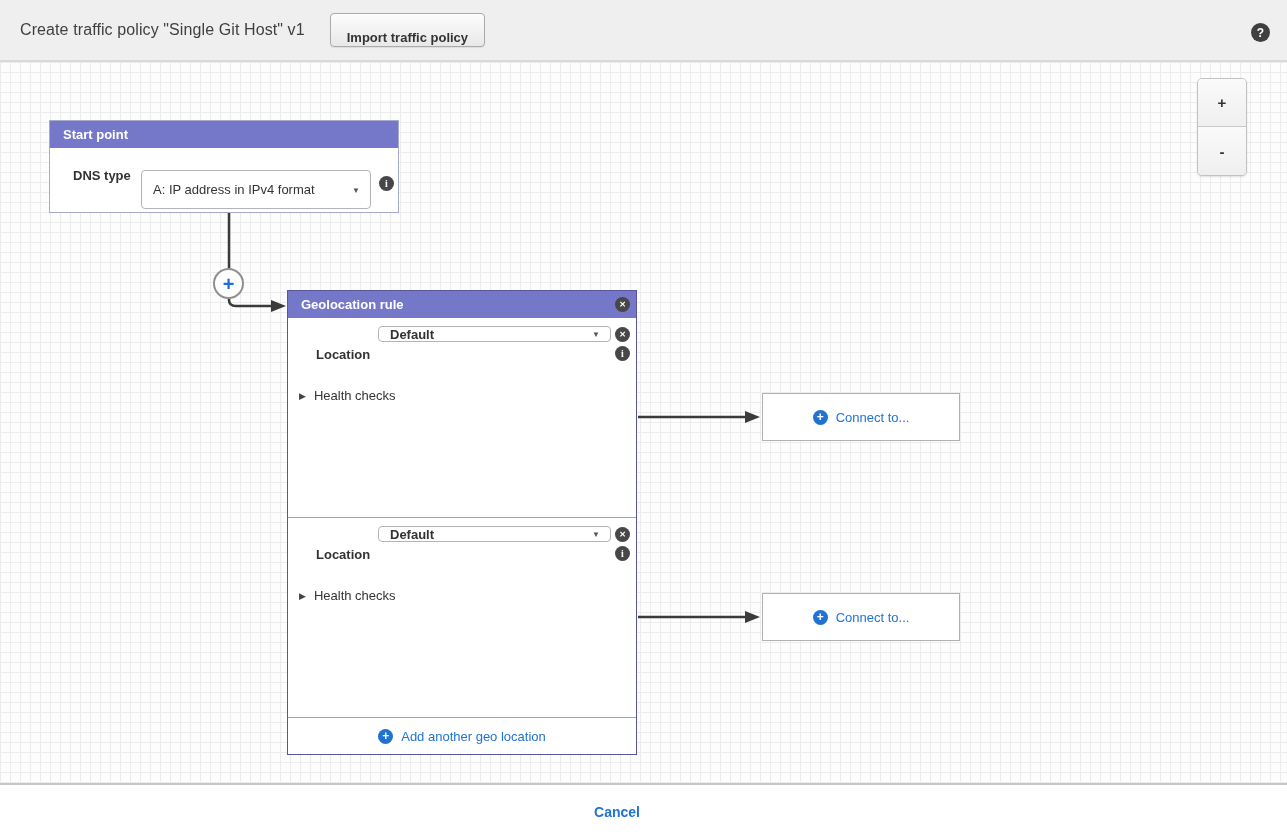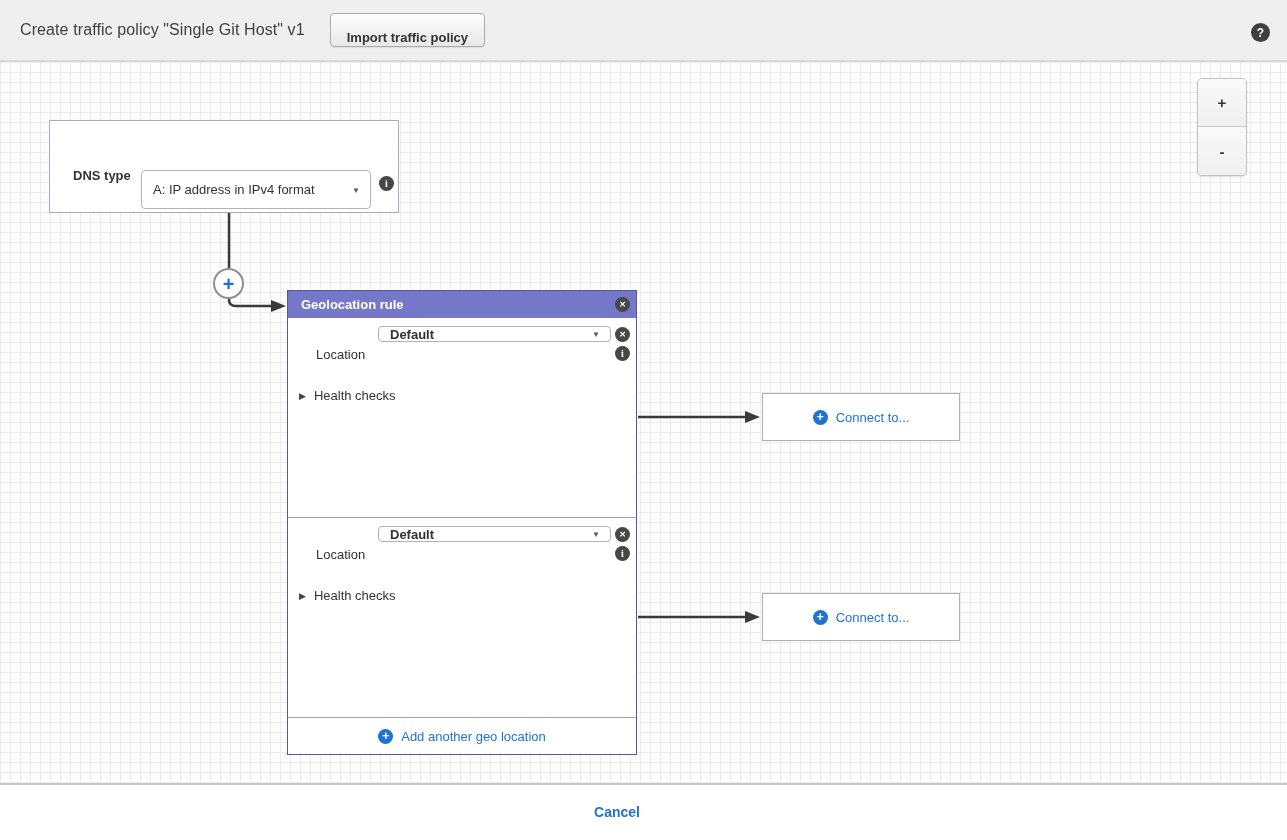--- a/index.html
+++ b/index.html
@@ -98,21 +98,21 @@
   
   .georule {
     position:absolute; left:287px; top:228px; width:350px; height:465px;
     background:#fff; border:1px solid #56579d;
     display:flex; flex-direction:column;
   }
   .georule .node-header { flex:0 0 27px; }
   .hdr-close { position:absolute; right:6px; top:6px; }
   .geo-section { position:relative; flex:0 0 200px; border-bottom:1px solid #9fa0d4; }
   .sec-close { position:absolute; right:6px; top:9px; }
-  .loc-label { position:absolute; left:28px; top:29px; font-size:13px; font-weight:normal; color:#333; }
+  .loc-label { position:absolute; left:28px; top:29px; font-size:13px; font-weight:bold; color:#333; }
   .loc-dd { left:90px; top:8px; width:233px; height:16px;font-weight:bold; }
   .sec-info { position:absolute; right:6px; top:28px; }
   .hc-row {
     position:absolute; left:11px; top:70px; display:flex; align-items:center; gap:8px;
     background:none; border:none; cursor:pointer; font-family:"Liberation Sans", sans-serif;
   }
   .hc-tri { font-size:9px; color:#444; }
   .hc-text { font-size:13px; color:#333; }
   .geo-footer {
     flex:1; display:flex; align-items:center; justify-content:center;
@@ -171,20 +171,21 @@
     <path d="M638 555 H 746" stroke="#3a3a3a" stroke-width="2.5" fill="none"></path>
     <polygon points="745,549 760,555 745,561" fill="#3a3a3a"></polygon>
   </svg>
 
   <div class="zoomctl">
     <button>+</button>
     <button>-</button>
   </div>
 
   <div class="startpoint">
+    <div class="node-header">Start point</div>
     <div class="sp-label">DNS type</div>
     <button class="dd sp-dd">
       <span>A: IP address in IPv4 format</span>
       <span class="dd-arrow">▼</span>
     </button>
     <div class="circle-icon sp-info">
         <span class="i-glyph">i</span>
       </div>
   </div>
 

